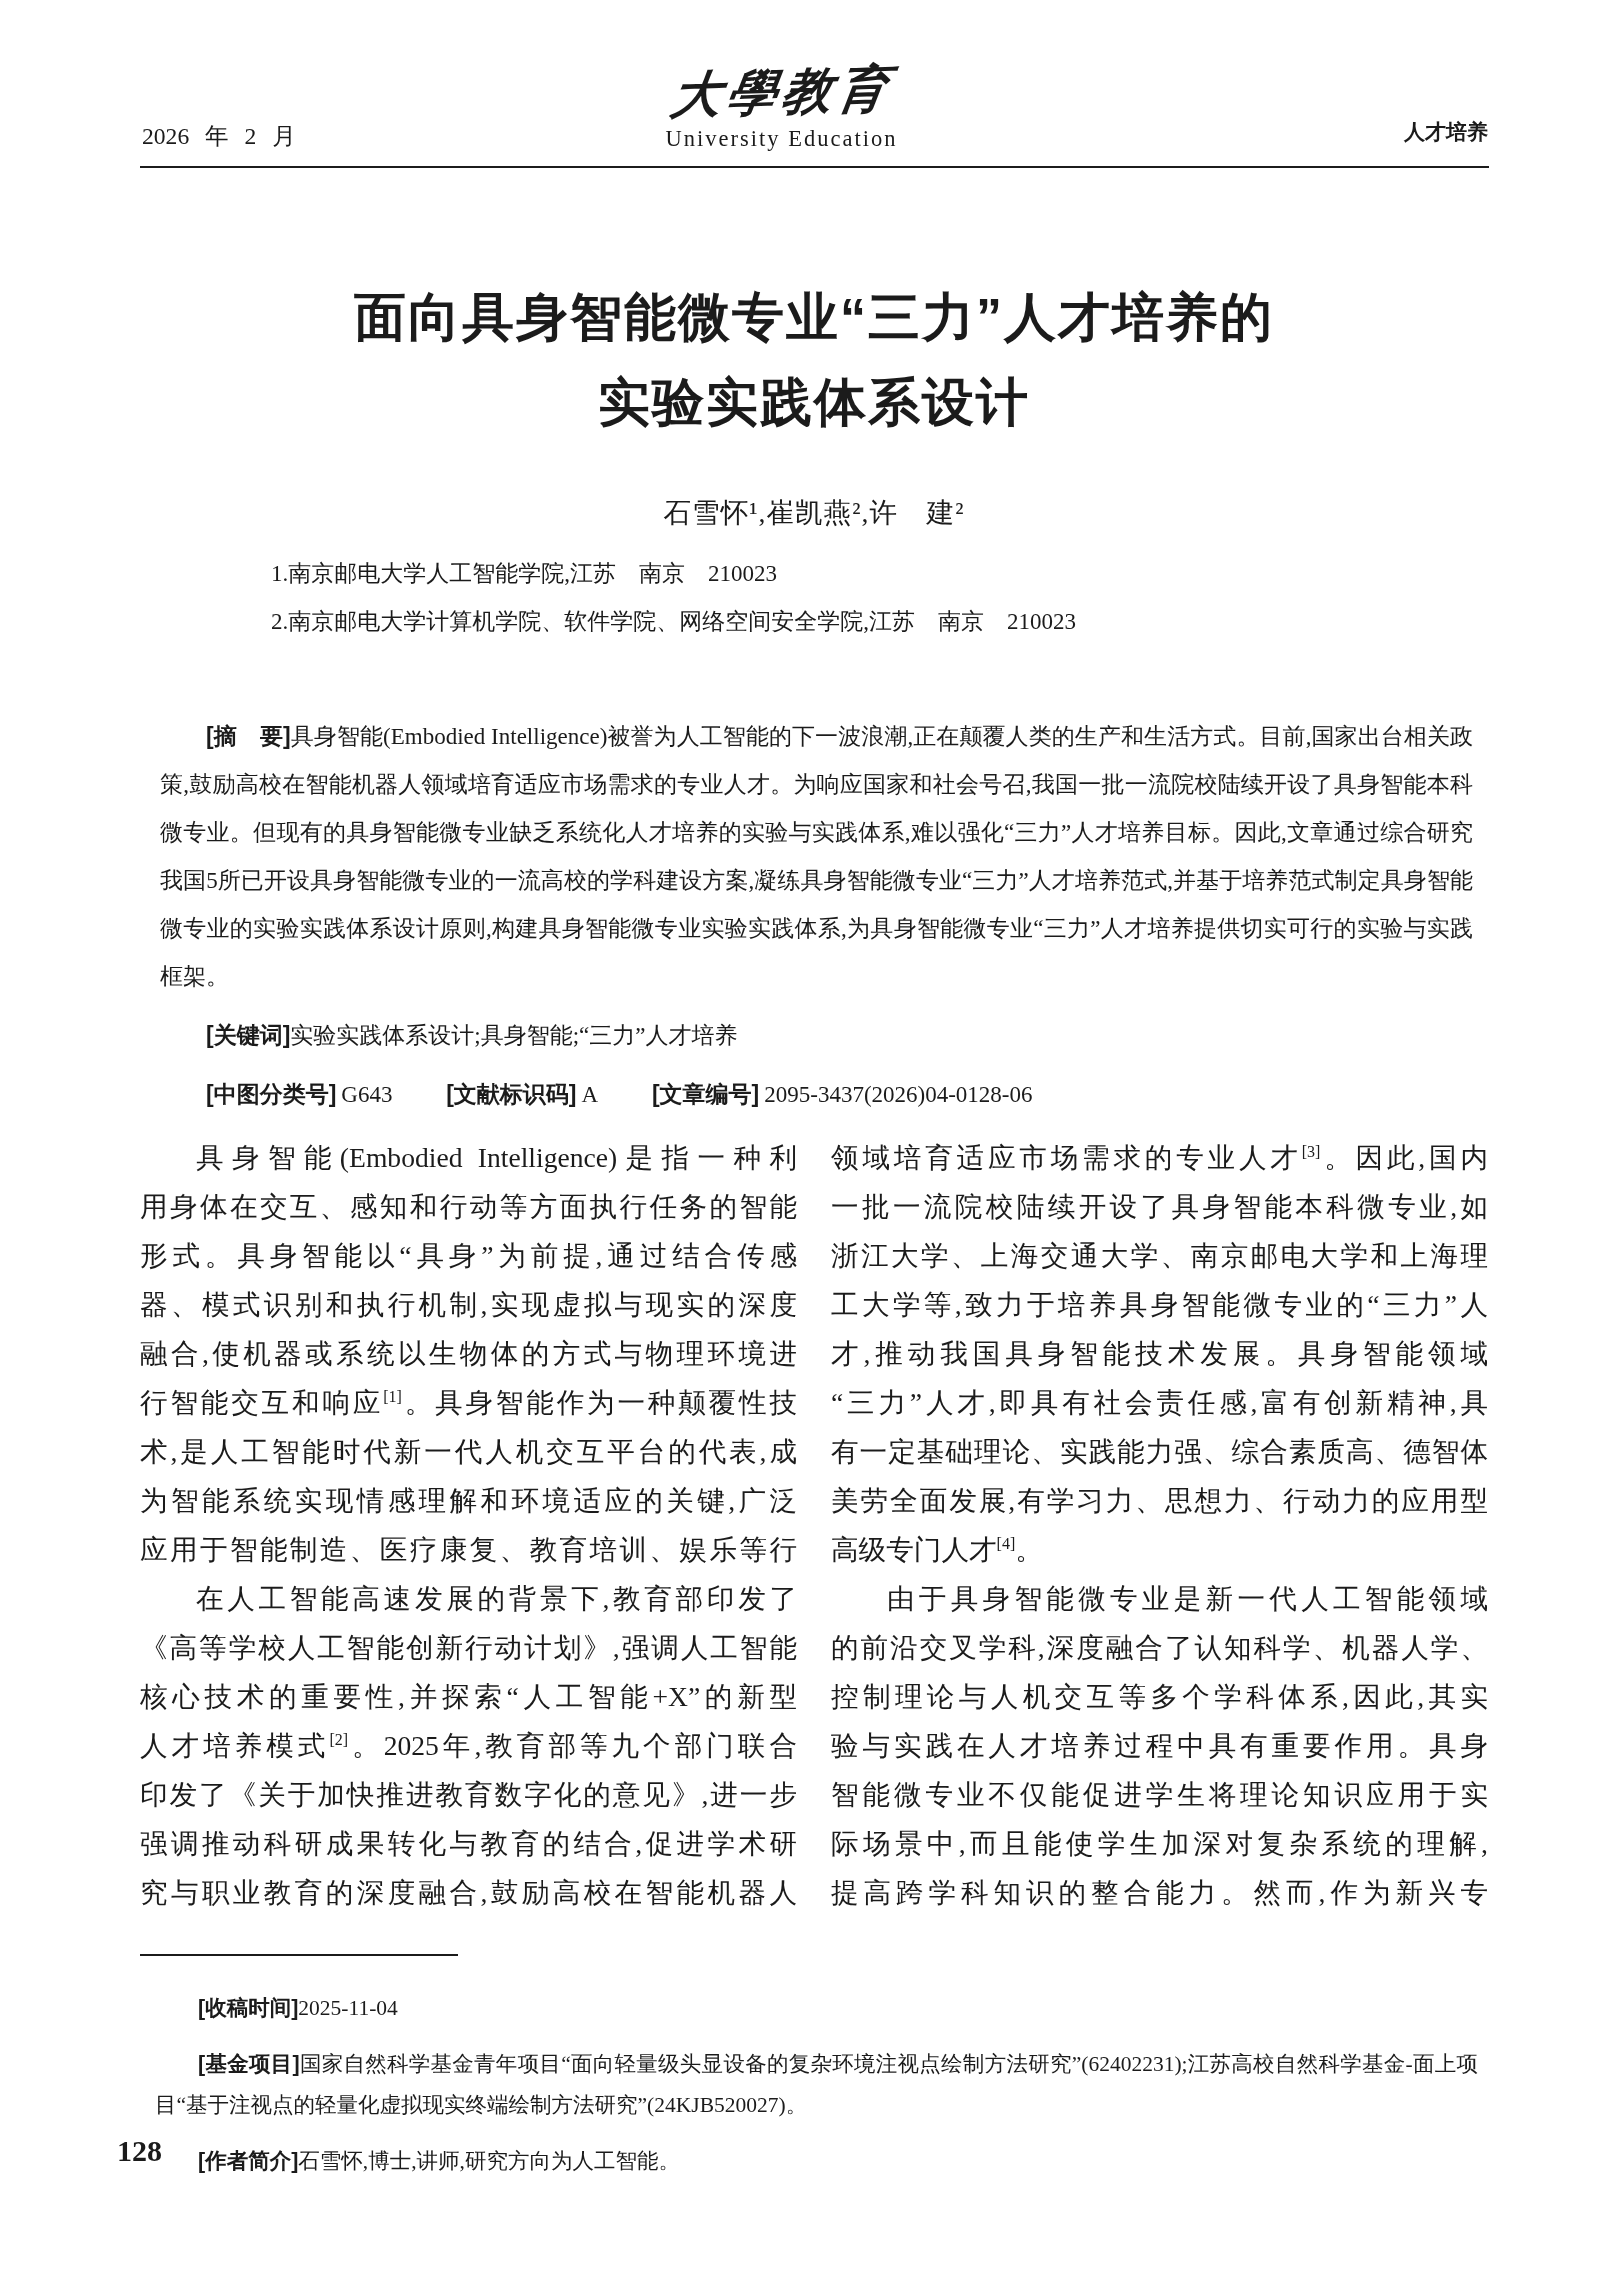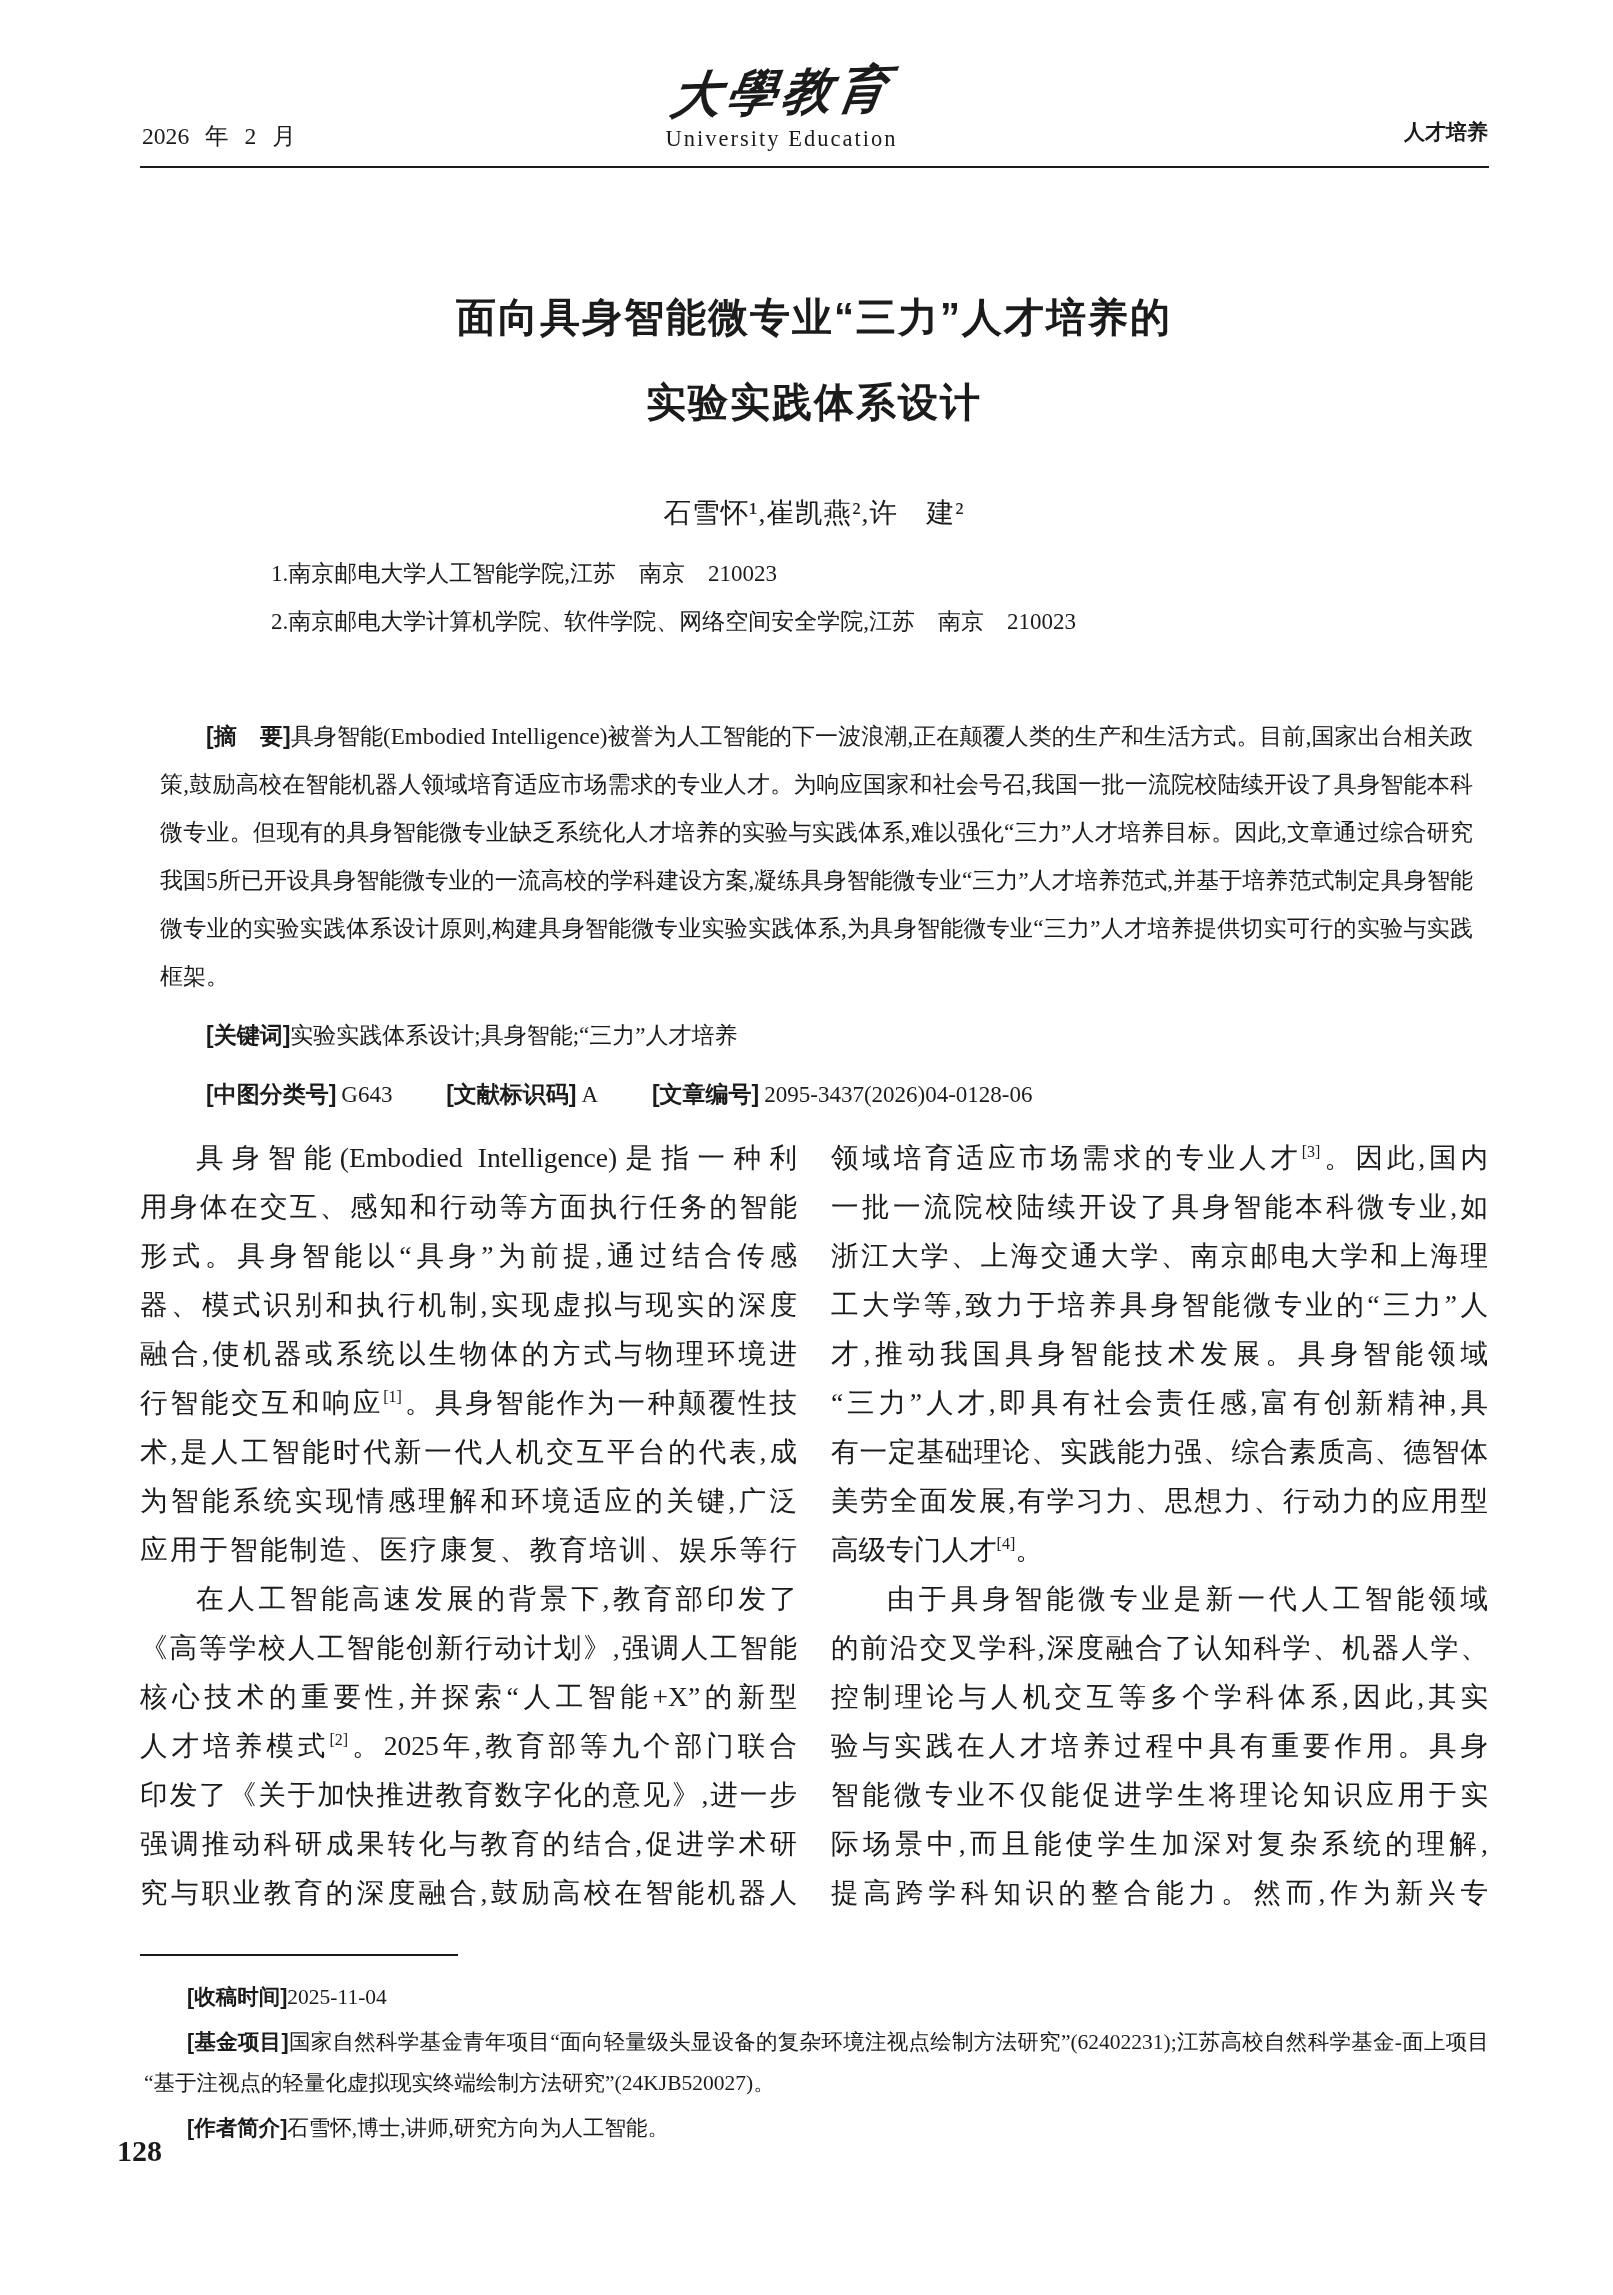--- a/index.html
+++ b/index.html
@@ -17,21 +17,21 @@
     font-family:"DejaVu Serif",serif; transform:skewX(-10deg) rotate(-2deg);
     letter-spacing:5px;
   }
   .hdr-en { position:absolute; left:140px; width:1283px; top:126px; text-align:center; font-size:22.5px; letter-spacing:2px; }
   .hdr-section { position:absolute; right:126px; top:118px; font-size:21px; font-weight:bold; }
   .hdr-rule { position:absolute; left:140px; right:125px; top:166px; border-top:2px solid #1c1c1c; height:0; }
   
   .title {
     position:absolute; left:140px; width:1348px; top:275px; text-align:center;
     font-family:"Liberation Sans","DejaVu Sans",sans-serif; font-weight:700;
-    font-size:40px; line-height:85px; letter-spacing:2px;
+    font-size:52px; line-height:85px; letter-spacing:2px;
   }
   .authors { position:absolute; left:140px; width:1348px; top:494px; text-align:center; font-size:27.6px; letter-spacing:1px; }
   .affils { position:absolute; left:271px; top:550px; font-size:23px; line-height:48px; }
   
   .front { position:absolute; left:150px; width:1333px; top:702px; }
   .front p { margin:10px; font-size:23px; line-height:48px; text-align:justify; }
   .front .para { text-indent:46px; }
   .lbl {
     font-family:"Liberation Sans","DejaVu Sans",sans-serif; font-weight:700;
     font-style:normal;
@@ -42,21 +42,21 @@
   .col { position:absolute; top:1133px; width:657px; font-size:27.6px; line-height:49px; }
   .col-left { left:140px; }
   .col-right { left:831px; }
   .bline { text-align:justify; text-align-last:justify; height:49px; overflow:hidden; }
   .bline.end { text-align-last:left; }
   .bline.indent { text-indent:56px; }
   sup { font-size:58%; line-height:0; vertical-align:super; }
   
   .footrule { position:absolute; left:140px; top:1954px; width:318px; border-top:2.5px solid #1b1b1b; height:0; }
   .footnotes { position:absolute; left:140px; width:1353px; top:1973px; font-size:21.5px; line-height:41px; }
-  .footnotes p { margin:4px; text-align:justify; }
+  .footnotes p { margin:15px; text-align:justify; }
   .fn-indent { text-indent:43px; }
   .pageno { position:absolute; left:117px; top:2134px; font-size:30px; font-weight:bold;text-align:center; }
 </style>
 </head>
 <body>
 
 <div class="page">
 
   <div class="hdr-date">2026 年 2 月</div>
   <div class="hdr-logo">

